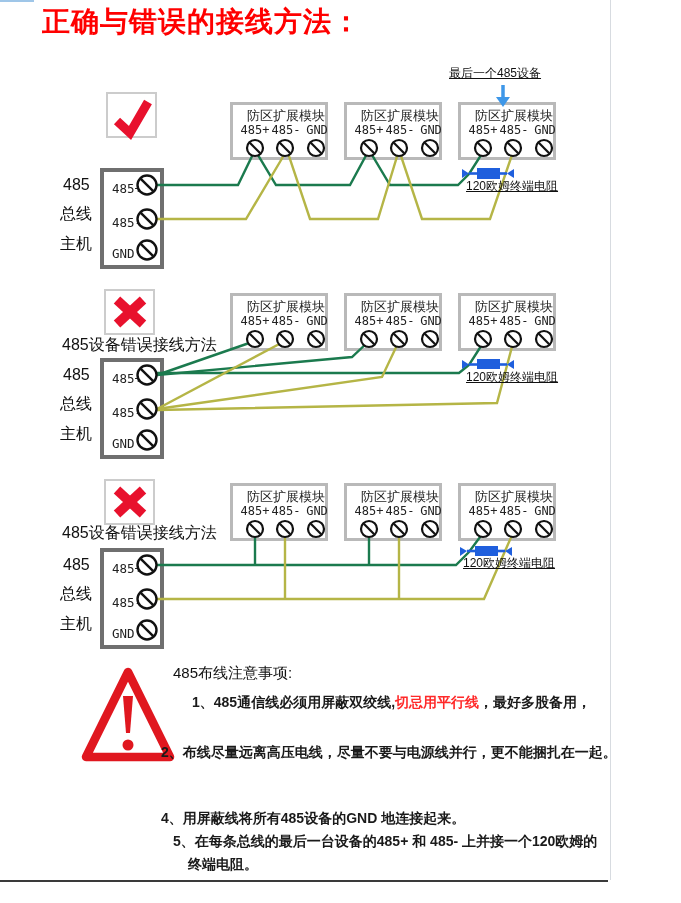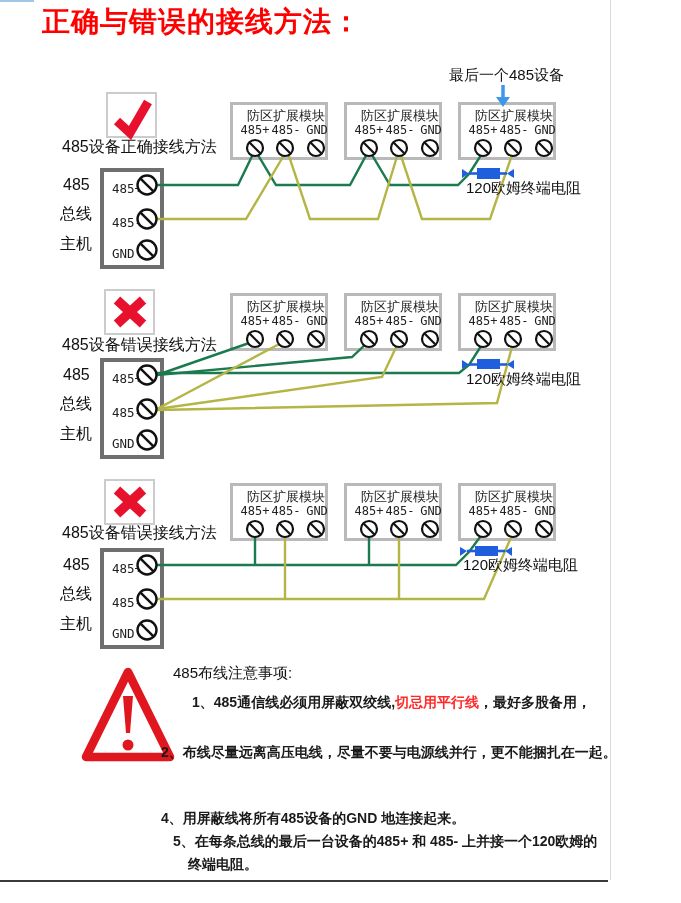--- a/index.html
+++ b/index.html
@@ -4,21 +4,21 @@
 <style>
   html,body{margin:0;padding:0;background:#fff;}
   #page{position:relative;width:681px;height:903px;background:#ffffff;overflow:hidden;
         font-family:"Liberation Sans",sans-serif;color:#1a1a1a;}
   .abs{position:absolute;line-height:1;white-space:nowrap;}
   .z1{z-index:1}.z3{z-index:3}
   #wires{position:absolute;left:0;top:0;z-index:2;pointer-events:none;}
   .title{font-size:28px;font-weight:bold;color:#ff0000;letter-spacing:1px;}
   .caption{font-size:16px;color:#111;}
   .sideline{font-size:16px;color:#111;}
-  .smalllabel{font-size:15px;color:#111;}
+  .smalllabel{font-size:12px;color:#111;text-decoration:underline;}
   .module{position:absolute;width:98px;height:58px;border:3px solid #b9b9b9;background:#fff;box-sizing:border-box;}
   .m-title{position:absolute;left:0;top:2px;width:92px;text-align:right;font-size:13px;color:#222;white-space:nowrap;}
   .m-t{position:absolute;top:18px;font-size:12px;font-family:"DejaVu Sans Mono",monospace;color:#222;text-align:center;white-space:nowrap;}
   .m-t1{left:7px;width:30px;} .m-t2{left:38px;width:30px;} .m-t3{left:71px;width:26px;}
   .markbox{position:absolute;width:51px;height:46px;border:2px solid #cccccc;background:#fff;box-sizing:border-box;}
   .host{position:absolute;width:64px;height:101px;border:4px solid #6f6f6f;background:#fff;box-sizing:border-box;}
   .h-t{position:absolute;left:8px;width:34px;font-size:12.5px;font-family:"DejaVu Sans Mono",monospace;color:#222;white-space:nowrap;}
   .h-t1{top:9px;} .h-t2{top:43px;} .h-t3{top:74px;}
   .note{font-size:14px;font-weight:bold;color:#1a1a1a;text-align:right;}
   .note-red{color:#ff2a2a;}
@@ -33,21 +33,20 @@
 <div id="page">
 
   <div class="tick-top"></div>
   <div class="rule-right"></div>
   <div class="rule-bottom"></div>
 
   <div class="abs title z3" style="left:42px;top:8px">正确与错误的接线方法：</div>
 
   <div class="abs smalllabel z3" style="left:449px;top:67px">最后一个485设备</div>
   <div class="markbox z1" style="left:106px;top:92px"></div>
-  <div class="abs caption z3" style="left:62px;top:139px">485设备正确接线方法</div>
 
   <div class="module z1" style="left:230px;top:102px">
     <span class="m-title">防区扩展模块</span>
     <span class="m-t m-t1">485+</span>
     <span class="m-t m-t2">485-</span>
     <span class="m-t m-t3">GND</span>
   </div>
   <div class="module z1" style="left:344px;top:102px">
     <span class="m-title">防区扩展模块</span>
     <span class="m-t m-t1">485+</span>

